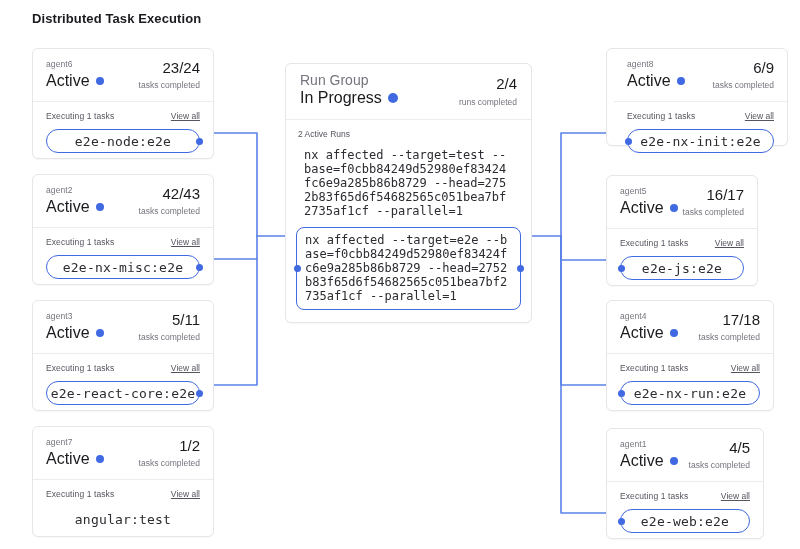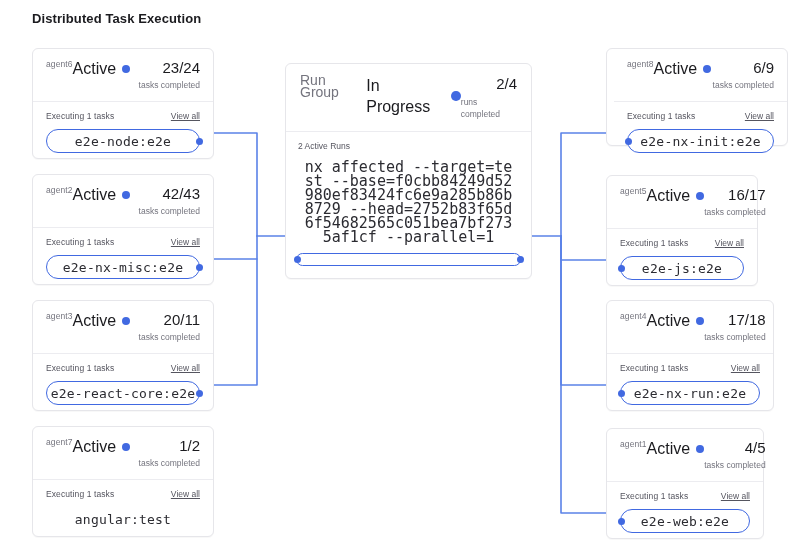--- a/index.html
+++ b/index.html
@@ -51,21 +51,21 @@
     box-shadow: 0 1px 1px rgba(16,24,40,0.03);
   }
   .card-head {
     padding: 9px 13px 10px 13px;
     display: flex;
     justify-content: space-between;
     align-items: flex-start;
     border-bottom: 1px solid #ececf0;
     box-sizing: border-box;
   }
-  .head-left { display: flex; flex-direction: row; }
+  .head-left { display: flex; flex-direction: column; }
   .head-right { display: flex; flex-direction: column; align-items: flex-end; }
   .agent-name {
     font-size: 8.5px;
     color: #74747e;
     line-height: 12px;
     letter-spacing: 0.1px;
   }
   .status-row {
     display: flex;
     align-items: center;
@@ -198,24 +198,24 @@
   }
   .rg-body { padding: 9px 10px 12px 10px; }
   .rg-active-runs {
     font-size: 8.5px;
     color: #55555f;
     margin-bottom: 7px;
     padding-left: 2px;
   }
   .run-cmd {
     font-family: "DejaVu Sans Mono", "Liberation Mono", monospace;
-    font-size: 15px;
+    font-size: 12px;
     line-height: 14px;
     color: #2b2b31;
-    text-align: center;
+    text-align: left;
     word-break: break-all;
     padding: 2px 8px;
     box-sizing: border-box;
     letter-spacing: 0px;
   }
   .run-cmd-box {
     position: relative;
     margin-top: 7px;
     border: 1.4px solid #4169e1;
     border-radius: 8px;
@@ -302,21 +302,21 @@
   <div class="card" style="left:32px; top:300px; width:182px; height:111px;">
     <div class="card-head">
       <div class="head-left">
         <span class="agent-name">agent3</span>
         <span class="status-row">
           <span class="status-text">Active</span>
           <span class="status-dot"></span>
         </span>
       </div>
       <div class="head-right">
-        <span class="count-big">20/11</span>
+        <span class="count-big">5/11</span>
         <span class="count-label">tasks completed</span>
       </div>
     </div>
     <div class="card-body">
       <div class="body-top">
         <span class="executing-label">Executing 1 tasks</span>
         <span class="view-all">View all</span>
       </div>
       <div class="task-pill">
         <span class="task-text">e2e-react-core:e2e</span>
@@ -361,20 +361,21 @@
       </div>
       <div class="head-right">
         <span class="rg-count">2/4</span>
         <span class="rg-count-label">runs completed</span>
       </div>
     </div>
     <div class="rg-body">
       <div class="rg-active-runs">2 Active Runs</div>
       <div class="run-cmd">nx affected --target=test --base=f0cbb84249d52980ef83424fc6e9a285b86b8729 --head=2752b83f65d6f54682565c051bea7bf2735af1cf --parallel=1</div>
       <div class="run-cmd-box">
+        <div class="run-cmd">nx affected --target=e2e --base=f0cbb84249d52980ef83424fc6e9a285b86b8729 --head=2752b83f65d6f54682565c051bea7bf2735af1cf --parallel=1</div>
         <span class="port left"></span>
         <span class="port right"></span>
       </div>
     </div>
   </div>
 
   <div class="card" style="left:606px; top:48px; width:182px; height:98px;padding-left:7px;">
     <div class="card-head">
       <div class="head-left">
         <span class="agent-name">agent8</span>

